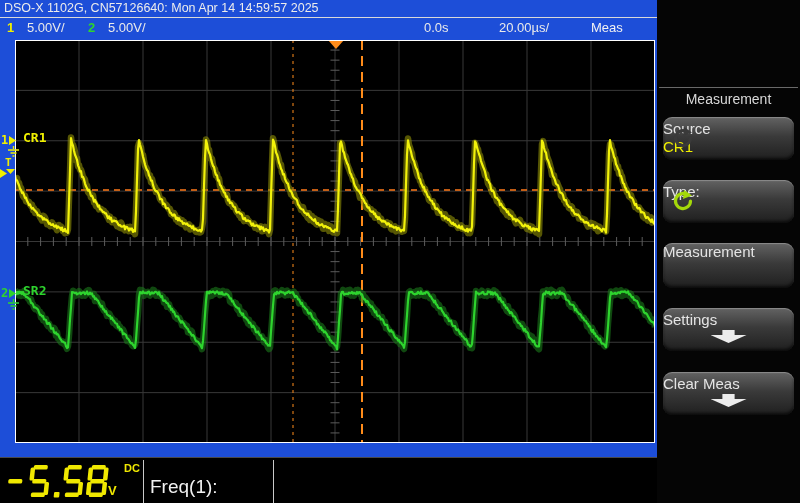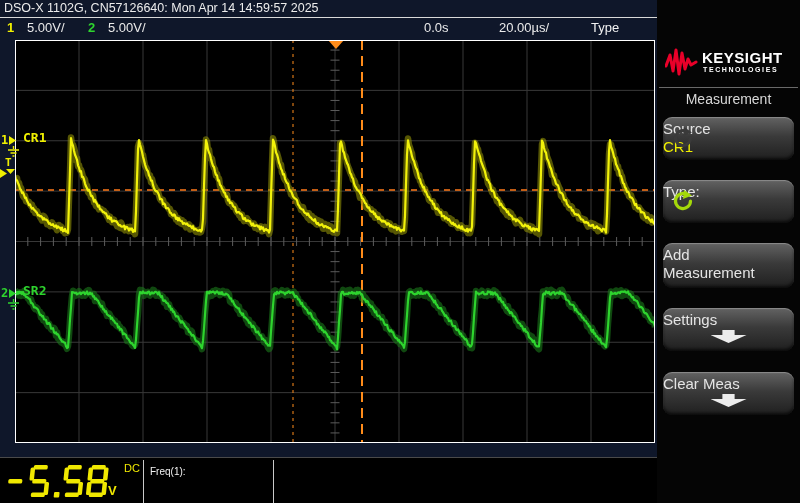--- a/index.html
+++ b/index.html
@@ -1,16 +1,16 @@
 <!DOCTYPE html>
 <html><head>
 <meta charset="utf-8">
 <style>
   html,body{margin:0;padding:0;background:#000;}
-  #screen{position:relative;width:800px;height:503px;background:#0f172a;overflow:hidden;
+  #screen{position:relative;width:800px;height:503px;background:#1d4ed8;overflow:hidden;
           font-family:"Liberation Sans", sans-serif;color:#e8e8e8;}
   
   #titlebar{position:absolute;left:4px;top:1px;font-size:12.5px;color:#ececec;letter-spacing:0;}
   .hsep{position:absolute;left:0;height:1px;background:#d9d9d9;}
   #sep1{top:17px;width:657px;}
   #statusbar{position:absolute;left:0;top:20px;width:657px;height:19px;font-size:13px;}
   .s{position:absolute;top:0;white-space:nowrap;}
   .ch1n{left:7px;color:#f0f000;font-weight:bold;}
   .ch1s{left:27px;color:#eaeaea;}
   .ch2n{left:88px;color:#2ed42e;font-weight:bold;}
@@ -47,43 +47,43 @@
   .skbtn .l2{line-height:18px;}
   .yel{color:#f0f000;}
   #btnSource{top:117px;} #btnType{top:180px;} #btnAdd{top:243px;height:45px;}
   #btnSettings{top:308px;} #btnClear{top:372px;}
   .knob{position:absolute;left:8px;top:10px;}
   .dnarrow{position:relative;margin:1px auto 0;width:36px;height:13px;background:#ececec;
            clip-path:polygon(33% 0,67% 0,67% 38%,100% 38%,50% 100%,0 38%,33% 38%);}
   
   #bottombar{position:absolute;left:0;top:457px;width:657px;height:46px;background:#000;border-top:1px solid #4a4a4a;}
   #sevenseg{position:absolute;left:5px;top:5px;}
-  #dvmDC{position:absolute;left:108px;top:4px;font-size:11px;font-weight:normal;color:#f0e800;padding-left:16px;}
+  #dvmDC{position:absolute;left:108px;top:4px;font-size:11px;font-weight:bold;color:#f0e800;padding-left:16px;}
   #dvmV{position:absolute;left:108px;top:25px;font-size:13px;font-weight:bold;color:#f0e800;}
   .vdiv{position:absolute;top:2px;width:1px;height:44px;background:#c9c9c9;}
   #vdiv1{left:143px;} #vdiv2{left:273px;}
-  #measLabel{position:absolute;left:150px;top:8px;font-size:10px;color:#f2f2f2;}
+  #measLabel{position:absolute;left:150px;top:18px;font-size:19px;color:#f2f2f2;}
   #measValue{position:absolute;left:158px;top:25px;width:110px;text-align:right;font-size:15px;color:#f2f2f2;}
 </style>
 </head>
 <body>
 
 <div id="screen">
 
   <div id="titlebar">DSO-X 1102G, CN57126640: Mon Apr 14 14:59:57 2025</div>
   <div id="sep1" class="hsep"></div>
 
   <div id="statusbar">
     <span class="s ch1n">1</span>
     <span class="s ch1s">5.00V/</span>
     <span class="s ch2n">2</span>
     <span class="s ch2s">5.00V/</span>
     <span class="s delay">0.0s</span>
     <span class="s tb">20.00µs/</span>
-    <span class="s run">Type</span>
+    <span class="s run">Meas</span>
     <svg id="trigicon" width="16" height="16">
       <path d="M1,12.5 H7 V4.5 H14" fill="none" stroke="#e8e8e8" stroke-width="1.6"></path>
       <polygon points="7,0.5 10.5,5.5 3.5,5.5" fill="#e8e8e8"></polygon>
     </svg>
     <span class="s trgch">1</span>
     <span class="s trglv">-3.13V</span>
   </div>
 
   <svg id="graticule" width="640" height="403" viewBox="0 0 640 403">
       <rect x="0" y="0" width="640" height="403" fill="#000"></rect>
@@ -218,27 +218,20 @@
   <span class="mk" style="left:1px;top:286px;color:#2ed42e;">2</span>
   <span class="tri-r grn-bg" style="left:9px;top:289px;"></span>
   <svg class="gnd" style="left:7px;top:299px;" width="13" height="12">
     <path d="M6.5,0 V3 M1,4 H12 M3.5,7 H9.5 M5.5,10 H7.5" stroke="#2ed42e" stroke-width="1.4" fill="none"></path>
   </svg>
 
   <div class="wavelabel" id="lblCR1">CR1</div>
   <div class="wavelabel" id="lblSR2">SR2</div>
 
   <div id="sidebar">
-    <div id="logo">
-      <svg id="spark" width="34" height="30">
-        <polyline points="1,19 5,8 8,24 11,3 14,27 17,6 20,22 23,12 26,18 31,15" fill="none" stroke="#e90029" stroke-width="3" stroke-linejoin="round" stroke-linecap="round"></polyline>
-      </svg>
-      <div id="brand">KEYSIGHT</div>
-      <div id="brandsub">TECHNOLOGIES</div>
-    </div>
     <div id="sbdiv"></div>
     <div id="menuTitle">Measurement</div>
 
     <div class="skbtn" id="btnSource">
       <svg class="knob" width="22" height="22">
         <path d="M16.5,5 A7.5,7.5 0 1 0 19.5,11" fill="none" stroke="#3a3a3a" stroke-width="3" stroke-linecap="round"></path>
         <polygon points="13,0 21,5.5 12,9" fill="#3a3a3a"></polygon>
       </svg>
       <div class="l1">Source</div>
       <div class="l2 yel">CR1</div>
@@ -246,21 +239,20 @@
 
     <div class="skbtn" id="btnType">
       <svg class="knob" width="22" height="22">
         <path d="M16.5,5 A7.5,7.5 0 1 0 19.5,11" fill="none" stroke="#a4d80a" stroke-width="3.2" stroke-linecap="round"></path>
         <polygon points="13,0 21,5.5 12,9" fill="#a4d80a"></polygon>
       </svg>
       <div class="l1">Type:</div>
     </div>
 
     <div class="skbtn" id="btnAdd">
-      <div class="l1">Add</div>
       <div class="l2">Measurement</div>
     </div>
 
     <div class="skbtn" id="btnSettings">
       <div class="l1">Settings</div>
       <div class="dnarrow"></div>
     </div>
 
     <div class="skbtn" id="btnClear">
       <div class="l1">Clear Meas</div>

